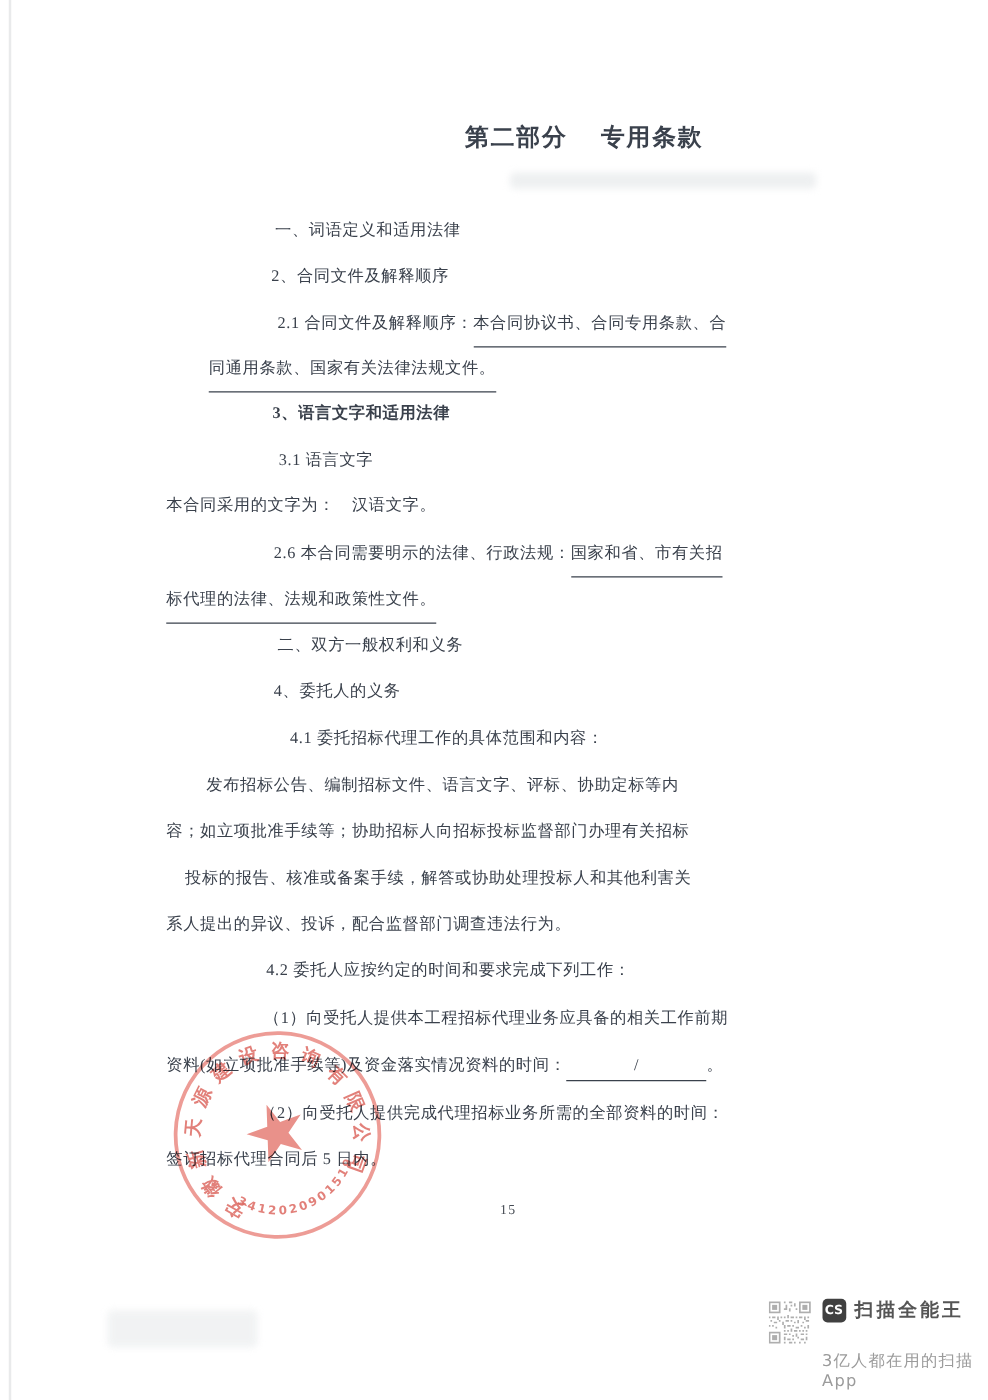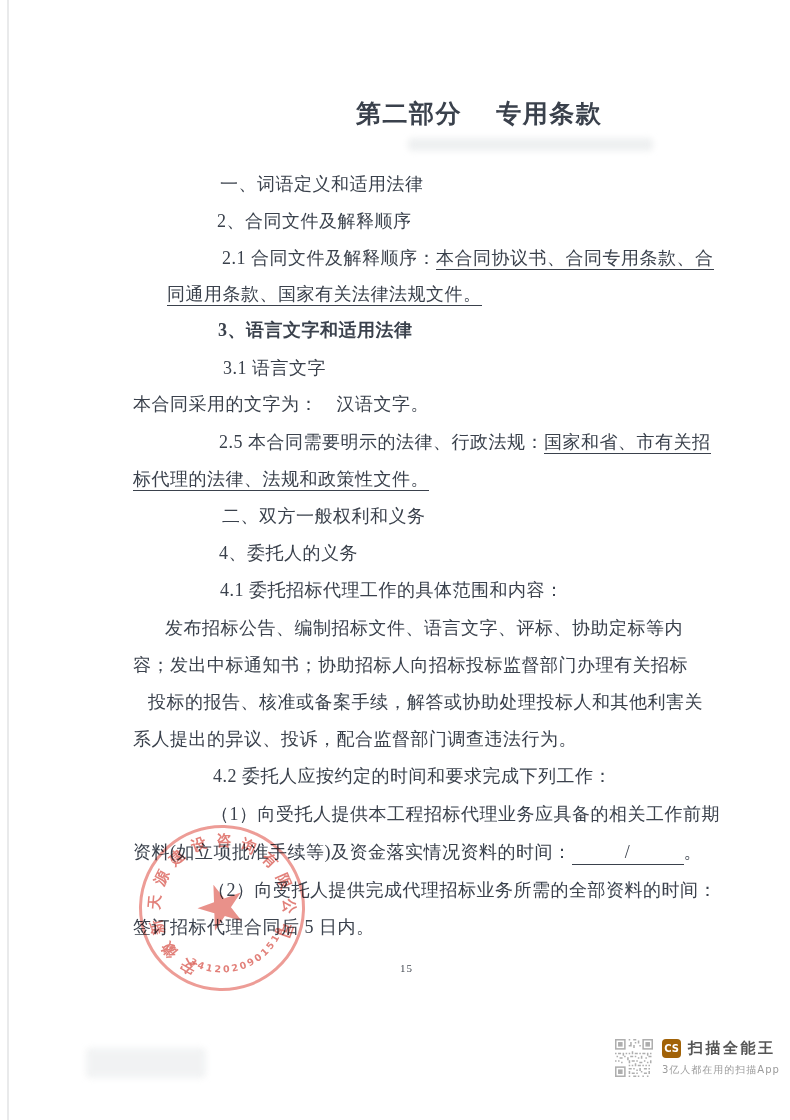--- a/index.html
+++ b/index.html
@@ -4,74 +4,74 @@
 <style>
   html,body{margin:0;padding:0;}
   body{
     width:790px;height:1120px;position:relative;overflow:hidden;
     background:#ffffff;
     font-family:"Liberation Serif","DejaVu Serif",serif;
     color:#3a414c;
   }
   .scan-line{position:absolute;left:7px;top:0;width:2px;height:1120px;background:#e9eaeb;}
   .ghost{position:absolute;background:#eef0f1;filter:blur(3px);border-radius:4px;}
-  .title{position:absolute;left:356px;top:97px;font-size:25px;font-weight:bold;letter-spacing:1.5px;white-space:nowrap;}
-  .ln{position:absolute;font-size:18px;white-space:nowrap;letter-spacing:.5px;line-height:24px;}
-  .u{border-bottom:1.6px solid #3a414c;padding-bottom:1px;}
+  .title{position:absolute;left:372px;top:97px;font-size:19px;font-weight:bold;letter-spacing:1.5px;white-space:nowrap;}
+  .ln{position:absolute;font-size:13px;white-space:nowrap;letter-spacing:.5px;line-height:24px;}
+  .u{border-bottom:1.6px solid #3a414c;padding-bottom:12px;}
   .blank{display:inline-block;width:112px;border-bottom:1.6px solid #3a414c;text-align:center;vertical-align:baseline;}
   .pageno{position:absolute;left:400px;top:962px;font-size:11px;letter-spacing:1px;color:#444a52;}
 
   
   .seal{position:absolute;left:139px;top:825px;width:166px;height:166px;
         transform:rotate(-20deg);mix-blend-mode:multiply;opacity:.85;}
   .seal-ring{position:absolute;inset:0;border:3px solid rgba(223,89,79,.7);border-radius:50%;}
   .seal-star{position:absolute;left:50%;top:50%;transform:translate(-50%,-54%);
              font-size:60px;color:rgba(222,88,78,.78);
              font-family:"DejaVu Sans",sans-serif;line-height:60px;}
   .seal-arc span,.seal-num span{position:absolute;left:50%;top:50%;color:rgba(214,79,69,.85);font-weight:bold;}
   .seal-arc span{font-size:15px;font-family:"Liberation Serif",serif;}
   .seal-num span{font-size:9.5px;font-family:"DejaVu Sans",sans-serif;letter-spacing:0;}
 
   
   .cam{position:absolute;left:615px;top:1039px;display:flex;align-items:flex-start;gap:9px;}
   .qr{width:38px;height:38px;opacity:.8;}
   .cam-right{display:flex;flex-direction:column;}
   .cam-top{display:flex;align-items:center;}
-  .cs-badge{display:inline-flex;width:19px;height:19px;border-radius:4px;background:#a16207;
+  .cs-badge{display:inline-flex;width:19px;height:19px;border-radius:4px;background:#404040;
             color:#fff;font:bold 10px/1 "DejaVu Sans",sans-serif;
             align-items:center;justify-content:center;}
   .cam-name{font-size:15px;color:#555;letter-spacing:2.5px;margin-left:7px;
             font-family:"DejaVu Sans",sans-serif;font-weight:bold;}
-  .cam-tag{font-size:10px;color:#9b9b9b;margin-top:5px;letter-spacing:1px;
+  .cam-tag{font-size:13px;color:#9b9b9b;margin-top:22px;letter-spacing:1px;
            font-family:"DejaVu Sans",sans-serif;}
 </style>
 </head>
 <body>
 
 <div class="scan-line"></div>
 
 <div class="ghost" style="left:408px;top:138px;width:245px;height:13px;"></div>
 <div class="ghost" style="left:86px;top:1048px;width:120px;height:30px;opacity:.8;"></div>
 
 <div class="title">第二部分　 专用条款</div>
 
 <div class="ln" style="left:220px;top:172px;"><span>一、词语定义和适用法律</span></div>
 <div class="ln" style="left:217px;top:209px;"><span>2、合同文件及解释顺序</span></div>
 <div class="ln" style="left:222px;top:246px;"><span>2.1 合同文件及解释顺序：</span><span class="u">本合同协议书、合同专用条款、合</span></div>
 <div class="ln" style="left:167px;top:282px;"><span class="u">同通用条款、国家有关法律法规文件。</span></div>
 <div class="ln" style="left:218px;top:318px;font-weight:bold;"><span>3、语言文字和适用法律</span></div>
 <div class="ln" style="left:223px;top:356px;"><span>3.1 语言文字</span></div>
 <div class="ln" style="left:133px;top:392px;"><span>本合同采用的文字为：　汉语文字。</span></div>
-<div class="ln" style="left:219px;top:430px;"><span>2.5 本合同需要明示的法律、行政法规：</span><span class="u">国家和省、市有关招</span></div>
+<div class="ln" style="left:219px;top:430px;"><span>2.6 本合同需要明示的法律、行政法规：</span><span class="u">国家和省、市有关招</span></div>
 <div class="ln" style="left:133px;top:467px;text-align:center;"><span class="u">标代理的法律、法规和政策性文件。</span></div>
 <div class="ln" style="left:222px;top:504px;"><span>二、双方一般权利和义务</span></div>
 <div class="ln" style="left:219px;top:541px;"><span>4、委托人的义务</span></div>
-<div class="ln" style="left:220px;top:578px;"><span>4.1 委托招标代理工作的具体范围和内容：</span></div>
+<div class="ln" style="left:232px;top:578px;"><span>4.1 委托招标代理工作的具体范围和内容：</span></div>
 <div class="ln" style="left:165px;top:616px;"><span>发布招标公告、编制招标文件、语言文字、评标、协助定标等内</span></div>
-<div class="ln" style="left:133px;top:653px;"><span>容；发出中标通知书；协助招标人向招标投标监督部门办理有关招标</span></div>
+<div class="ln" style="left:133px;top:653px;"><span>容；如立项批准手续等；协助招标人向招标投标监督部门办理有关招标</span></div>
 <div class="ln" style="left:148px;top:690px;"><span>投标的报告、核准或备案手续，解答或协助处理投标人和其他利害关</span></div>
 <div class="ln" style="left:133px;top:727px;text-align:right;"><span>系人提出的异议、投诉，配合监督部门调查违法行为。</span></div>
 <div class="ln" style="left:213px;top:764px;"><span>4.2 委托人应按约定的时间和要求完成下列工作：</span></div>
 <div class="ln" style="left:211px;top:802px;"><span>（1）向受托人提供本工程招标代理业务应具备的相关工作前期</span></div>
 <div class="ln" style="left:133px;top:840px;"><span>资料(如立项批准手续等)及资金落实情况资料的时间：</span><span class="blank"><span>/</span></span><span>。</span></div>
 <div class="ln" style="left:208px;top:878px;font-family:Liberation Serif, serif;"><span>（2）向受托人提供完成代理招标业务所需的全部资料的时间：</span></div>
 <div class="ln" style="left:133px;top:915px;"><span>签订招标代理合同后 5 日内。</span></div>
 
 <div class="pageno">15</div>
 

